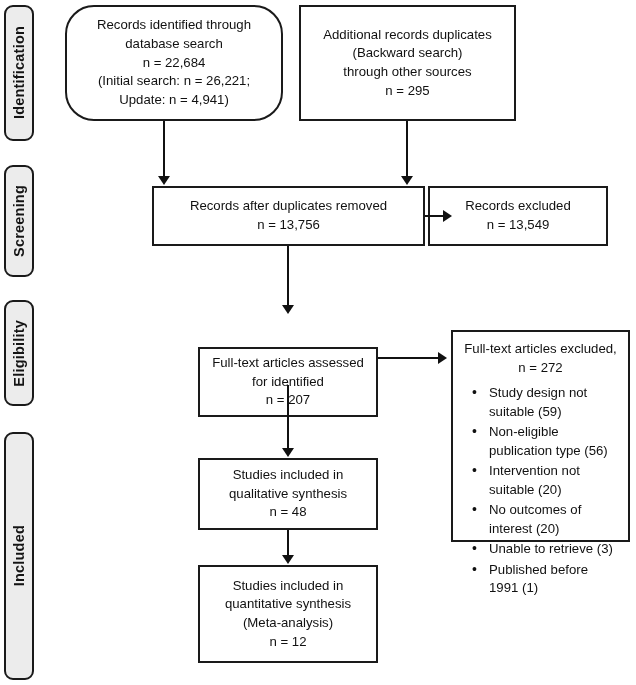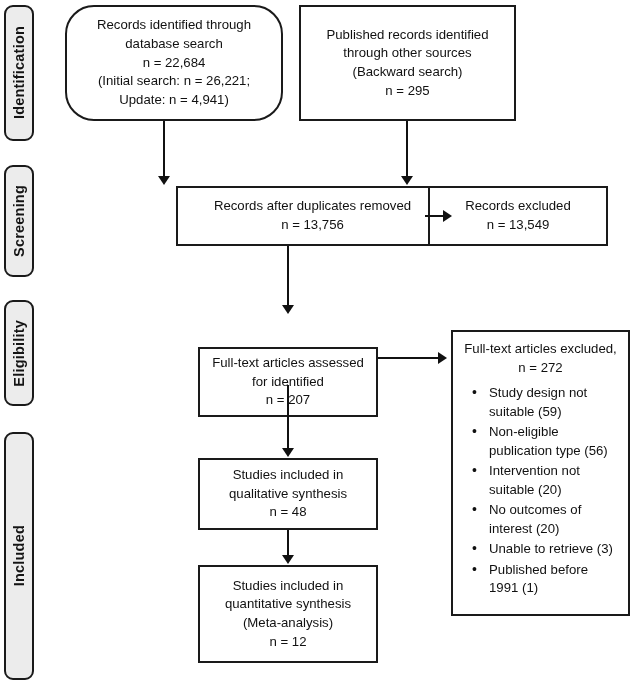--- a/index.html
+++ b/index.html
@@ -138,33 +138,33 @@
 
   <div class="flow-box" style="left:65px; top:5px; width:218px; height:116px;border-radius:29px;">
     <span class="line">Records identified through</span>
     <span class="line">database search</span>
     <span class="line">n = 22,684</span>
     <span class="line">(Initial search: n = 26,221;</span>
     <span class="line">Update: n = 4,941)</span>
   </div>
 
   <div class="flow-box" style="left:299px; top:5px; width:217px; height:116px;">
-    <span class="line">Published records identified</span>
+    <span class="line">Additional records duplicates</span>
+    <span class="line">(Backward search)</span>
     <span class="line">through other sources</span>
-    <span class="line">(Backward search)</span>
     <span class="line">n = 295</span>
   </div>
 
   <div class="vline" style="left:163px; top:121px; width:2px; height:56px;"></div>
   <div class="arrow-down" style="left:158px; top:176px;"></div>
 
   <div class="vline" style="left:406px; top:121px; width:2px; height:56px;"></div>
   <div class="arrow-down" style="left:401px; top:176px;"></div>
 
-  <div class="flow-box" style="left:152px; top:186px; width:273px; height:60px;margin-left:24px;">
+  <div class="flow-box" style="left:152px; top:186px; width:273px; height:60px;">
     <span class="line">Records after duplicates removed</span>
     <span class="line">n = 13,756</span>
   </div>
 
   <div class="flow-box" style="left:428px; top:186px; width:180px; height:60px;">
     <span class="line">Records excluded</span>
     <span class="line">n = 13,549</span>
   </div>
 
   <div class="hline" style="left:425px; top:215px; width:20px; height:2px;"></div>
@@ -175,21 +175,21 @@
 
   <div class="flow-box" style="left:198px; top:315px; width:180px; height:70px;margin-top:32px;">
     <span class="line">Full-text articles assessed</span>
     <span class="line">for identified</span>
     <span class="line">n = 207</span>
   </div>
 
   <div class="hline" style="left:378px; top:357px; width:62px; height:2px;"></div>
   <div class="arrow-right" style="left:438px; top:352px;"></div>
 
-  <div class="reasons-box" style="left:451px; top:330px; width:179px; height:286px;">
+  <div class="reasons-box" style="left:451px; top:330px; width:179px; height:212px;">
     <div class="reasons-head">
       <span class="line">Full-text articles excluded,</span>
       <span class="line">n = 272</span>
     </div>
     <ul class="reasons-list">
       <li>
         <span class="bullet">•</span>
         <span>Study design not suitable (59)</span>
       </li>
       <li>

